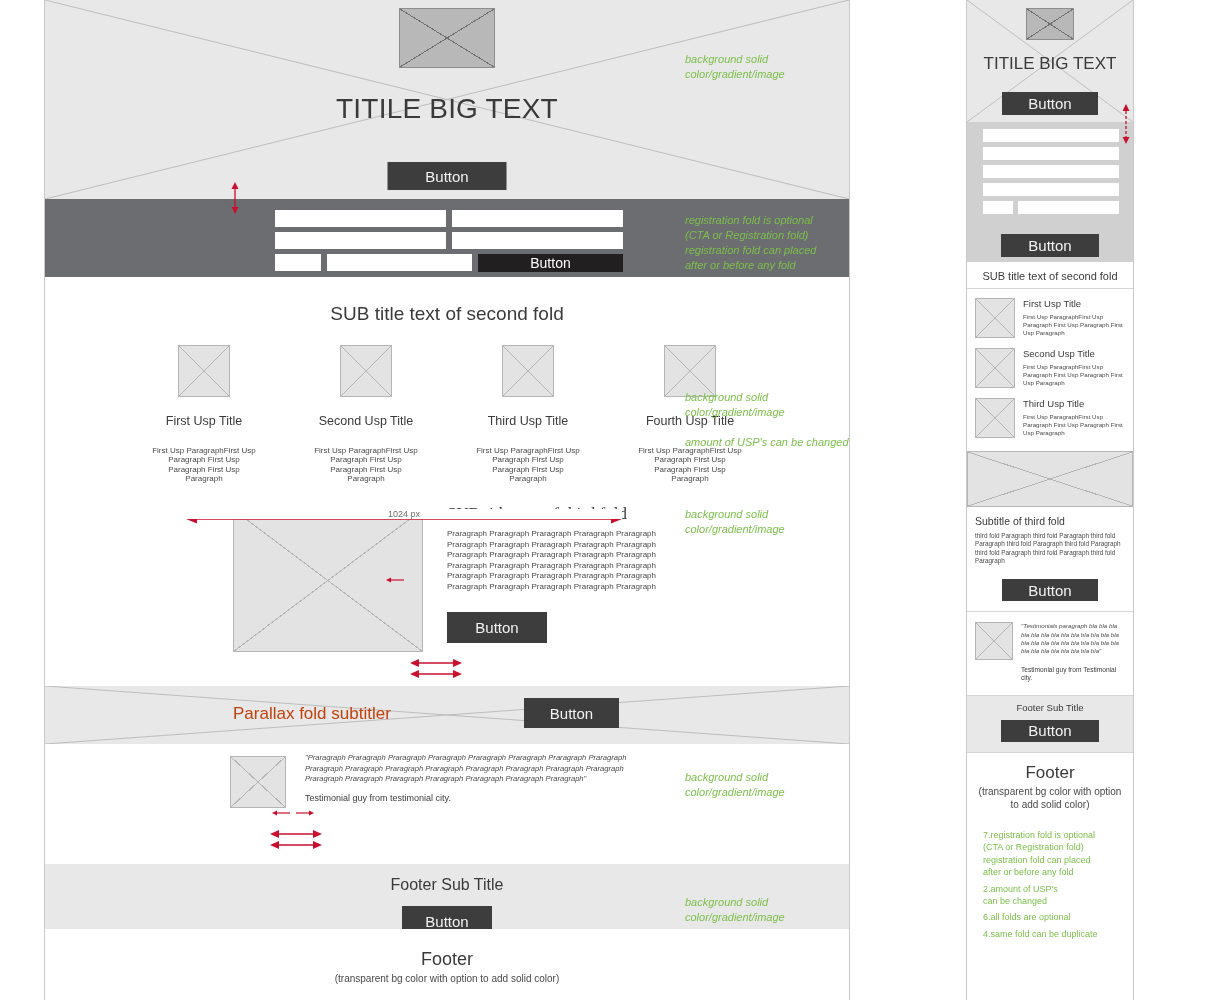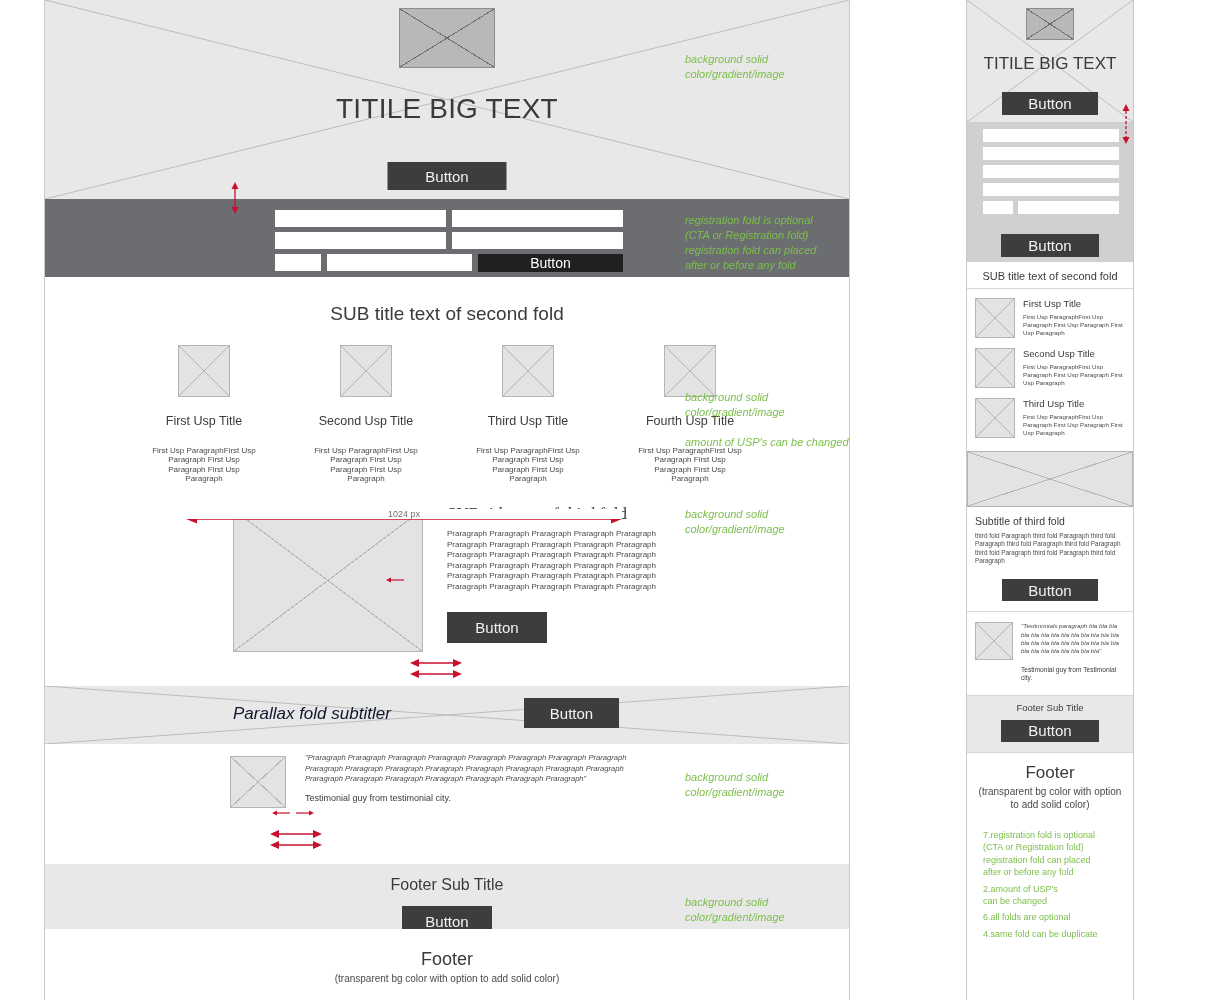--- a/index.html
+++ b/index.html
@@ -154,21 +154,21 @@
   }
   .third-btn {
     position: absolute; left: 402px; top: 123px;
     width: 100px; height: 31px;
   }
 
   
   .parallax { height: 58px; }
   .parallax-title {
     position: absolute; left: 188px; top: 18px;
-    font-size: 17px; color: #0f172a; font-style: italic;
+    font-size: 17px; color: #c2410c;
   }
   .parallax-btn {
     position: absolute; left: 479px; top: 12px;
     width: 95px; height: 30px;
   }
 
   
   .testi { height: 120px; }
   .testi-img {
     position: absolute; left: 185px; top: 12px;

